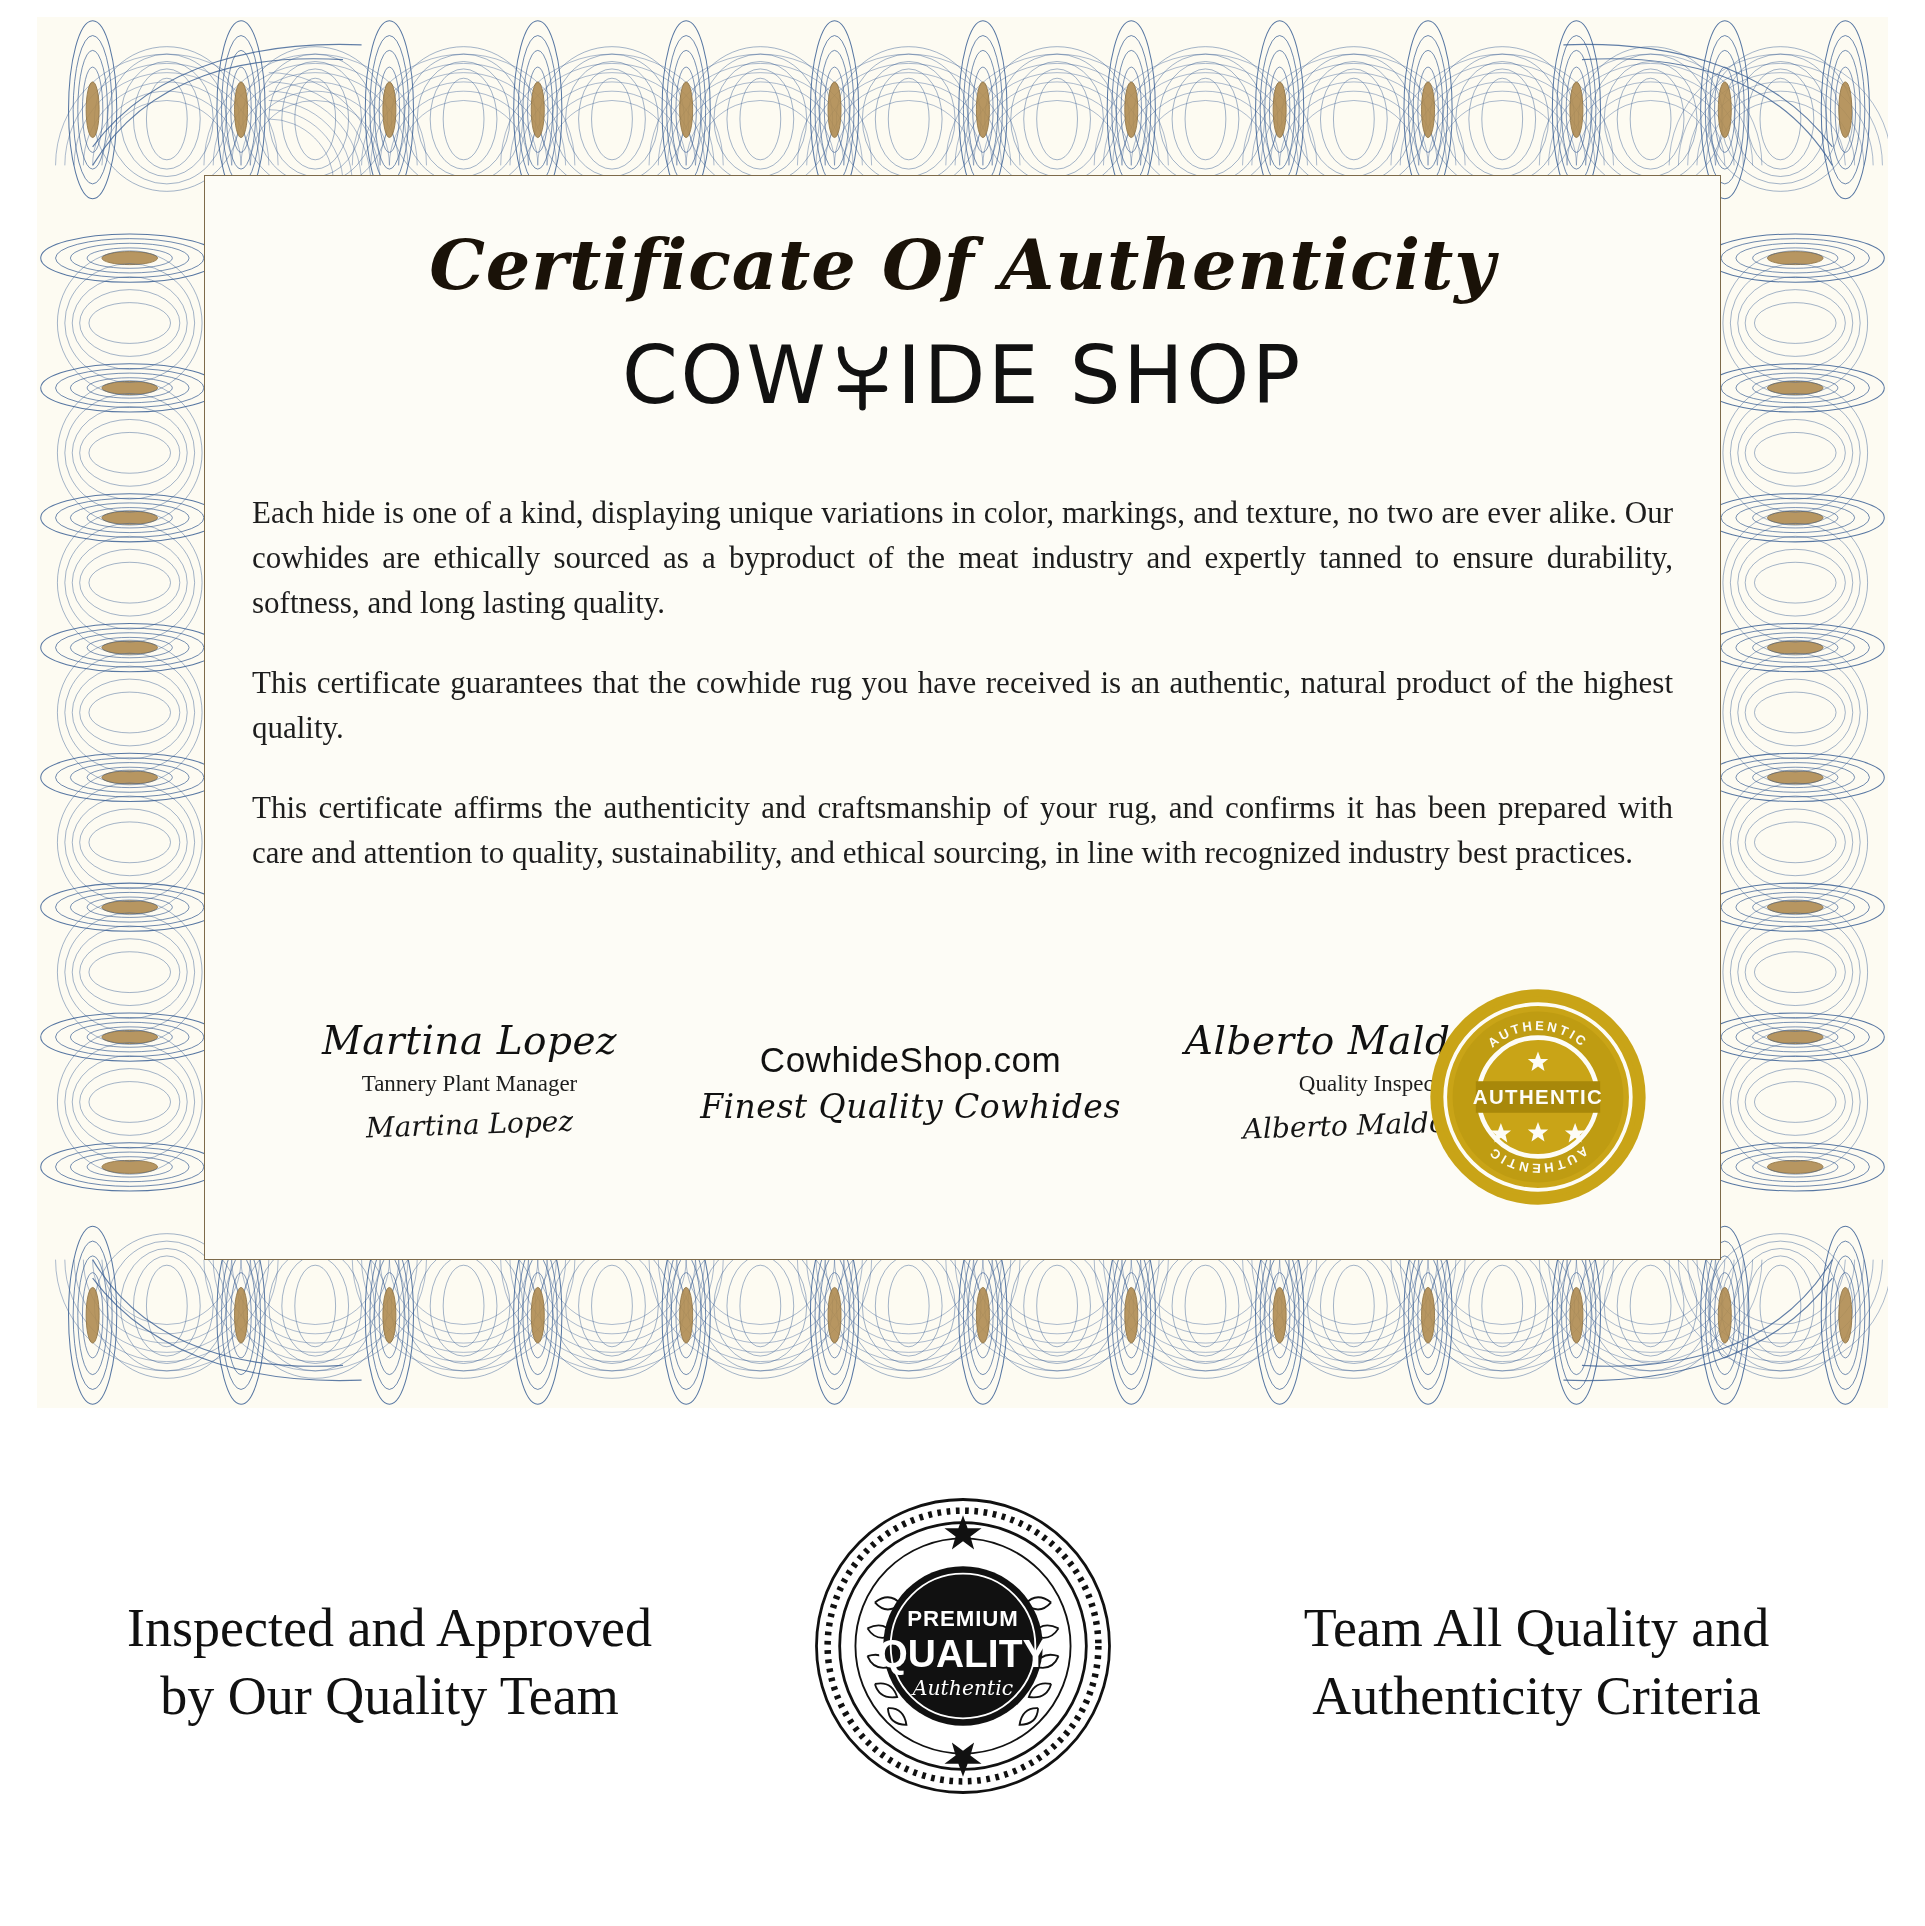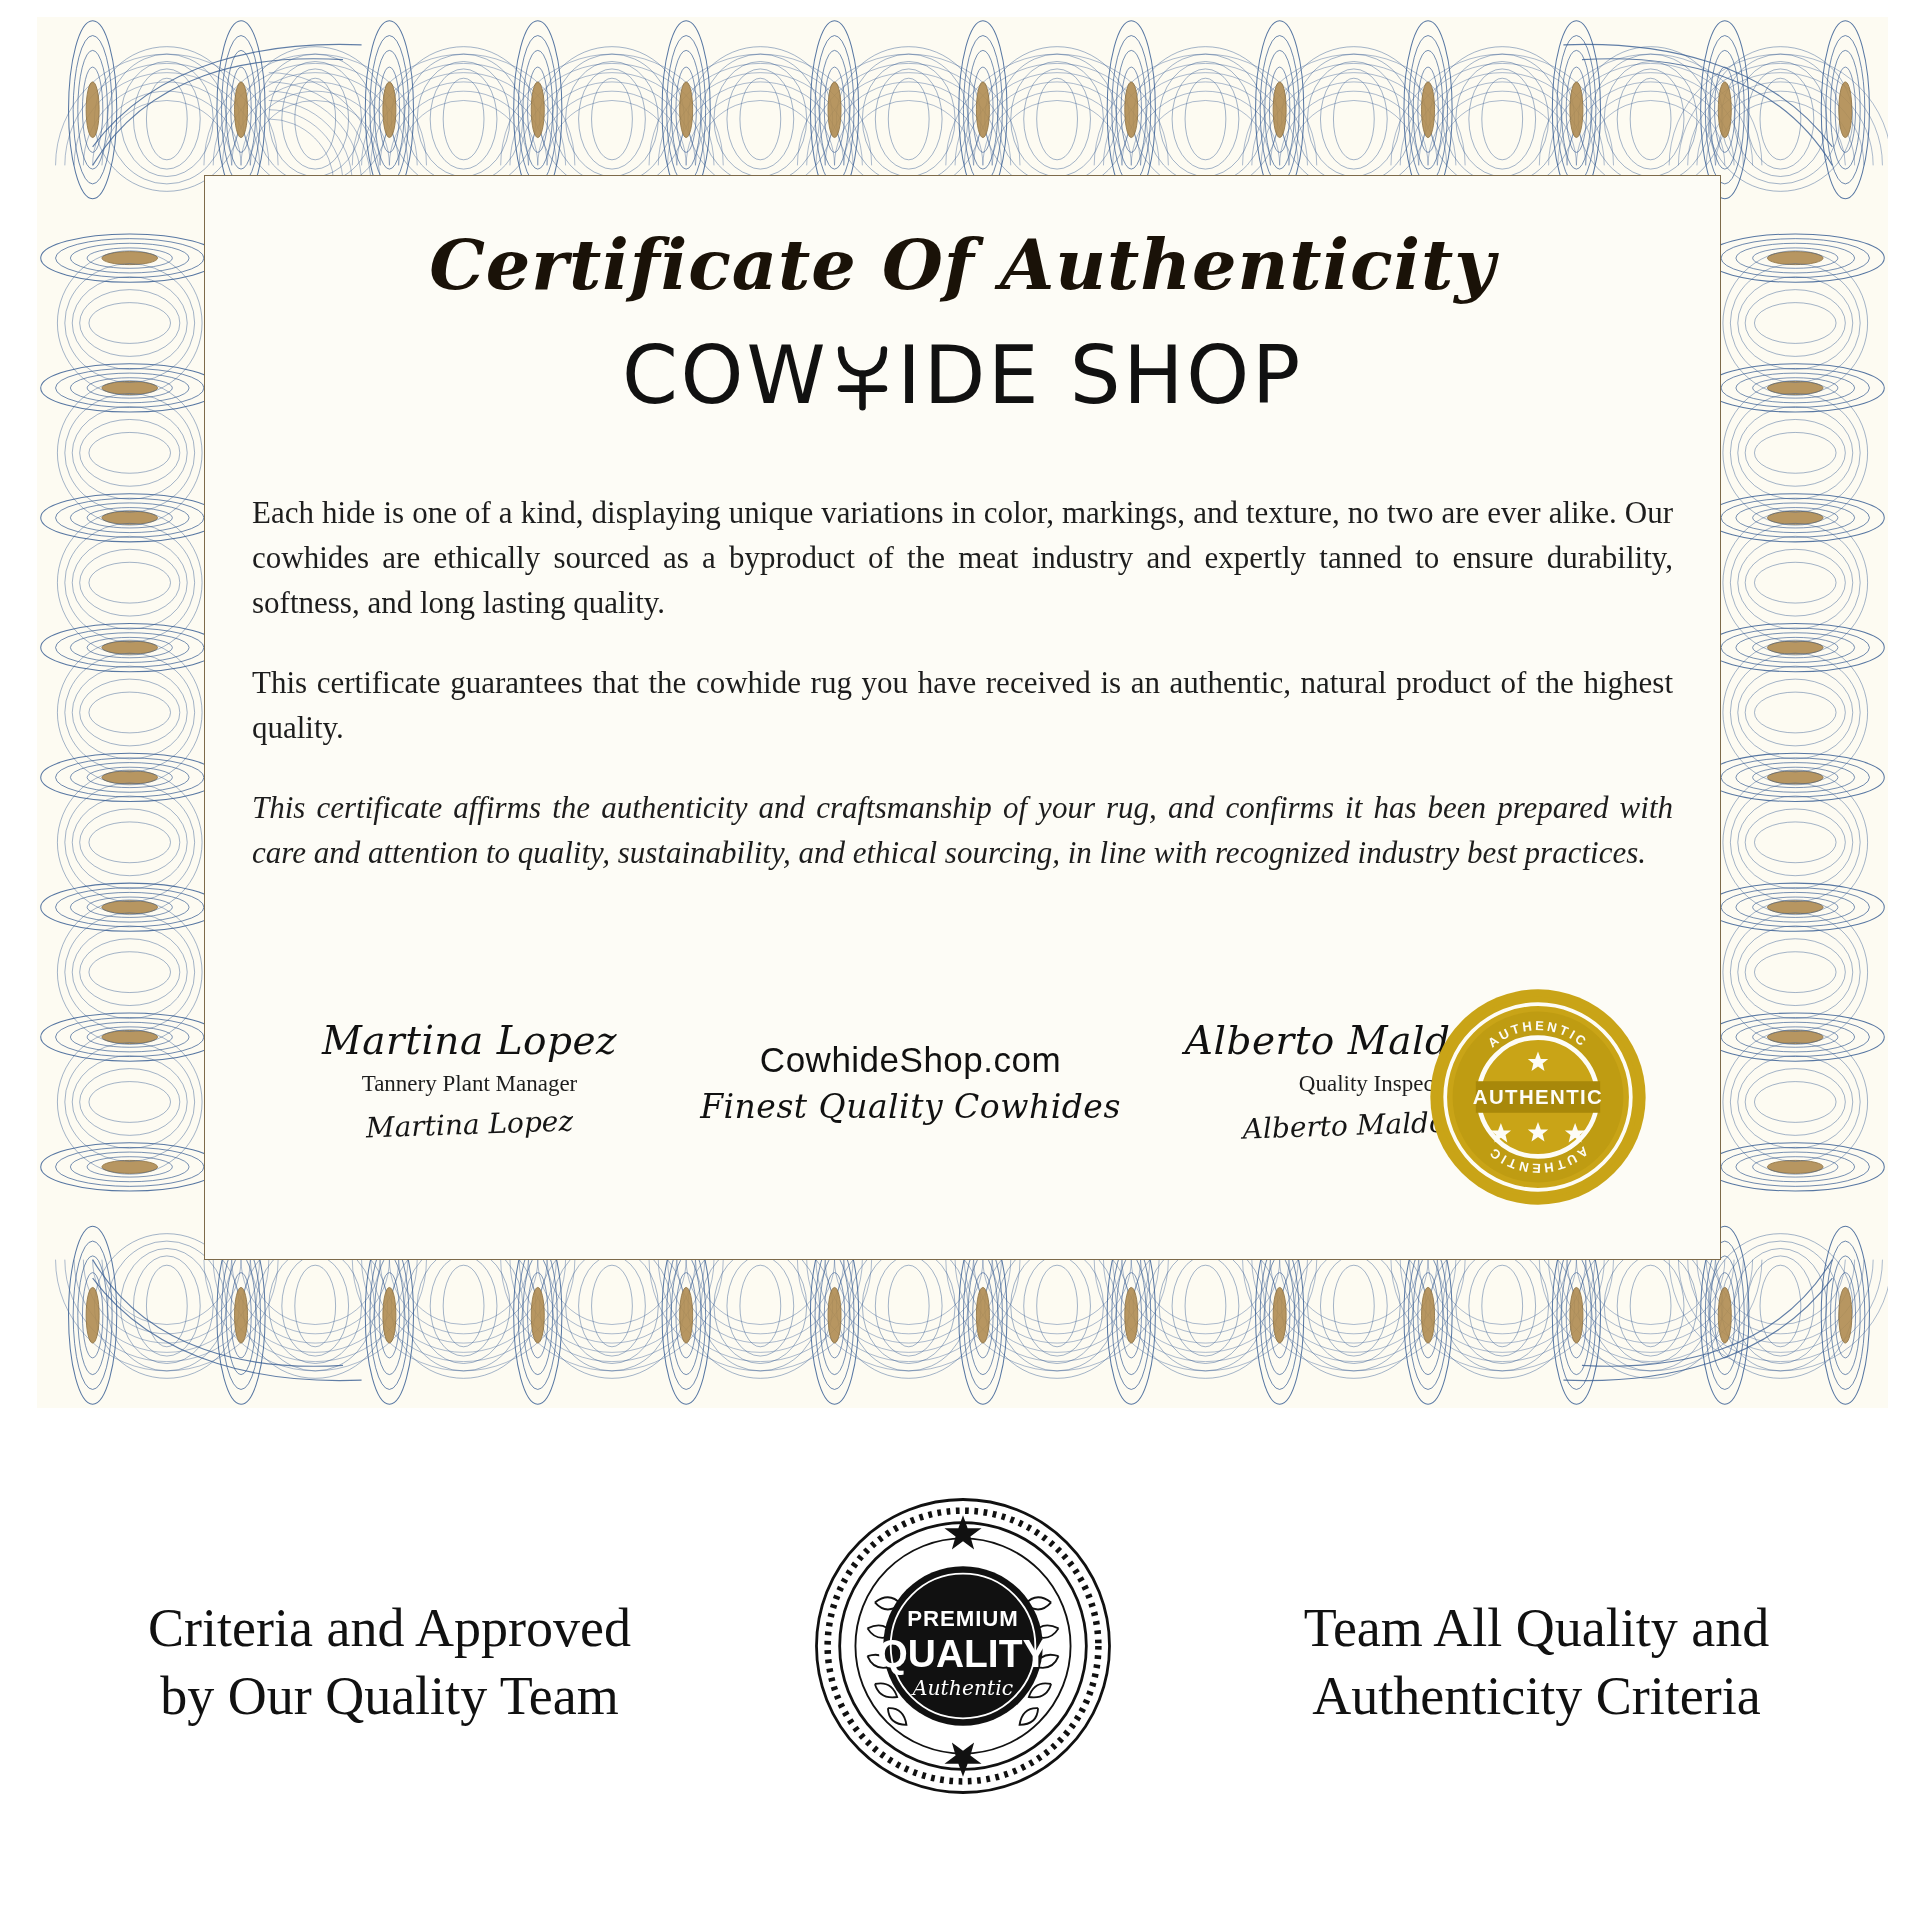--- a/index.html
+++ b/index.html
@@ -100,21 +100,21 @@
 
   .body-copy {
     margin-top: 69px;
     font-family: "Liberation Serif", serif;
     font-size: 31px;
     line-height: 1.45;
     color: #1d1d1d;
     text-align: justify;
   }
   .body-copy p { margin: 0 0 35px 0; }
-  .body-copy p:last-child { margin-bottom: 8px; font-style: italic; }
+  .body-copy p:last-child { margin-bottom: 8px; }
 
   
   .sig-row {
     position: absolute;
     left: 0;
     right: 0;
     bottom: 9.3px;
     height: 250px;
   }
 
@@ -465,21 +465,21 @@
             </g>
           </svg>
         </div>
       </div>
     </div>
   </div>
 
   <div class="footer">
 
     <div class="footer-text footer-left">
-      <div>Criteria and Approved</div>
+      <div>Inspected and Approved</div>
       <div>by Our Quality Team</div>
     </div>
 
     <div class="premium-seal">
       <svg width="306" height="306" viewBox="0 0 330 330">
         <defs>
           <path id="pArcTop" d="M165,165 m-104,0 a104,104 0 0 1 208,0" fill="none"></path>
         </defs>
 
         <circle cx="165" cy="165" r="158" fill="none" stroke="#111" stroke-width="3"></circle>

